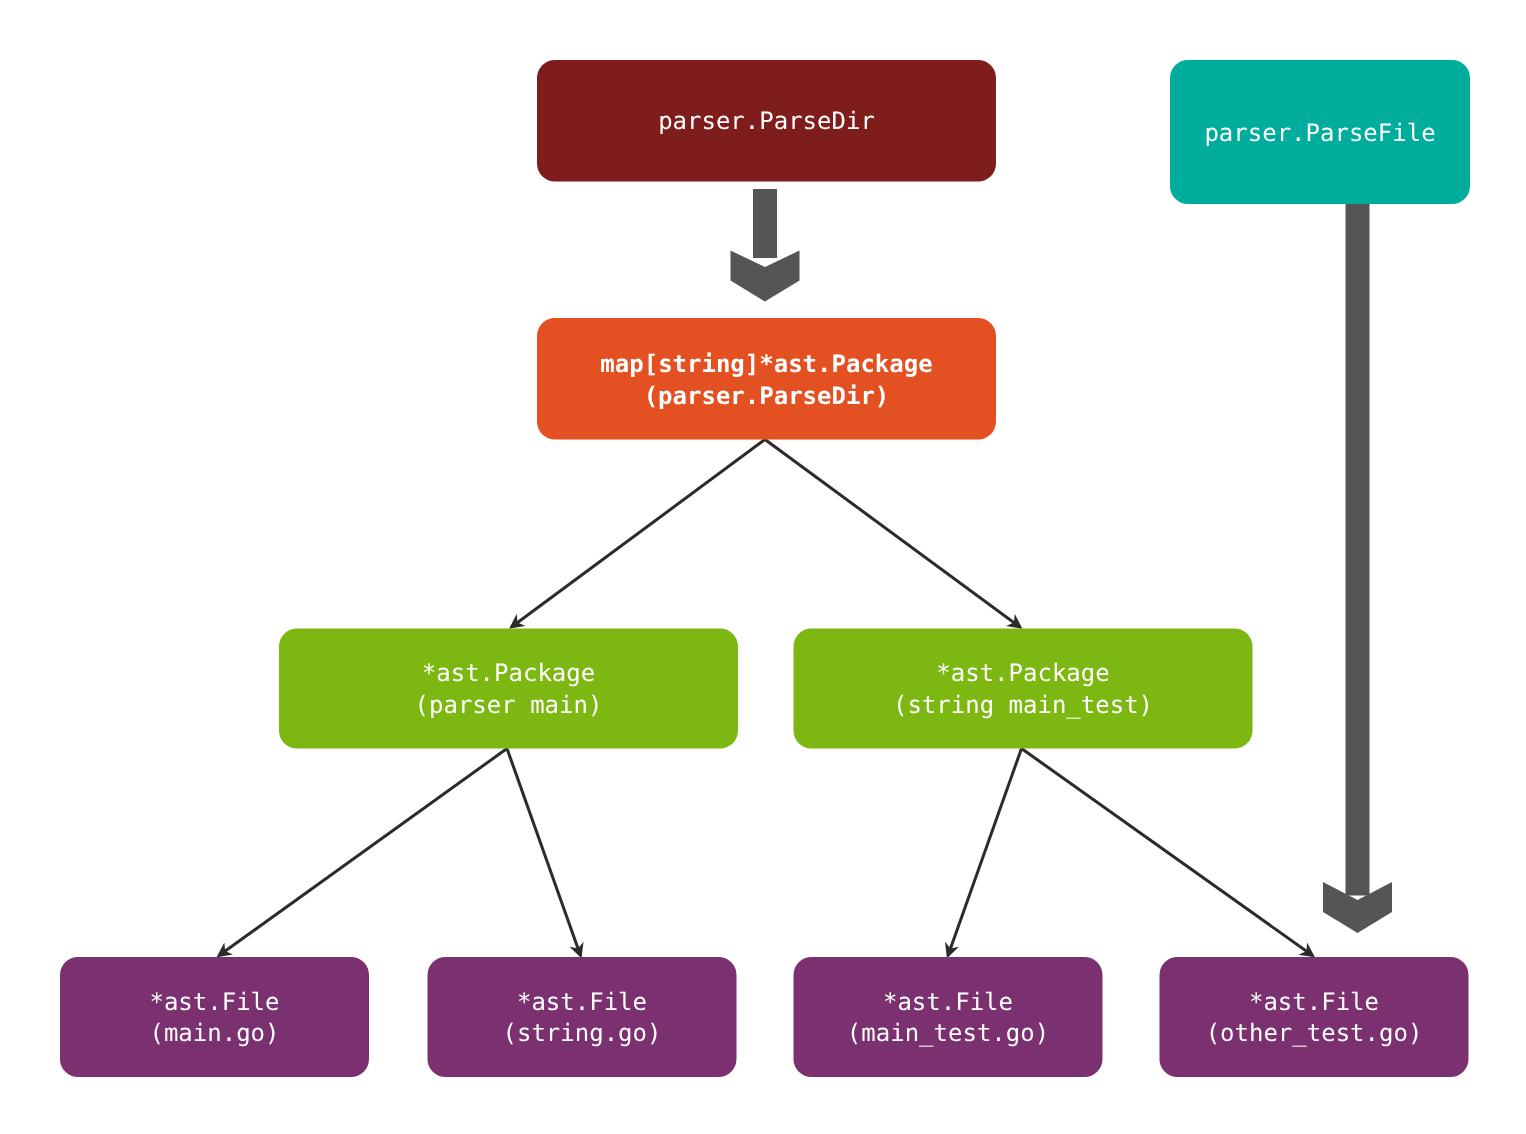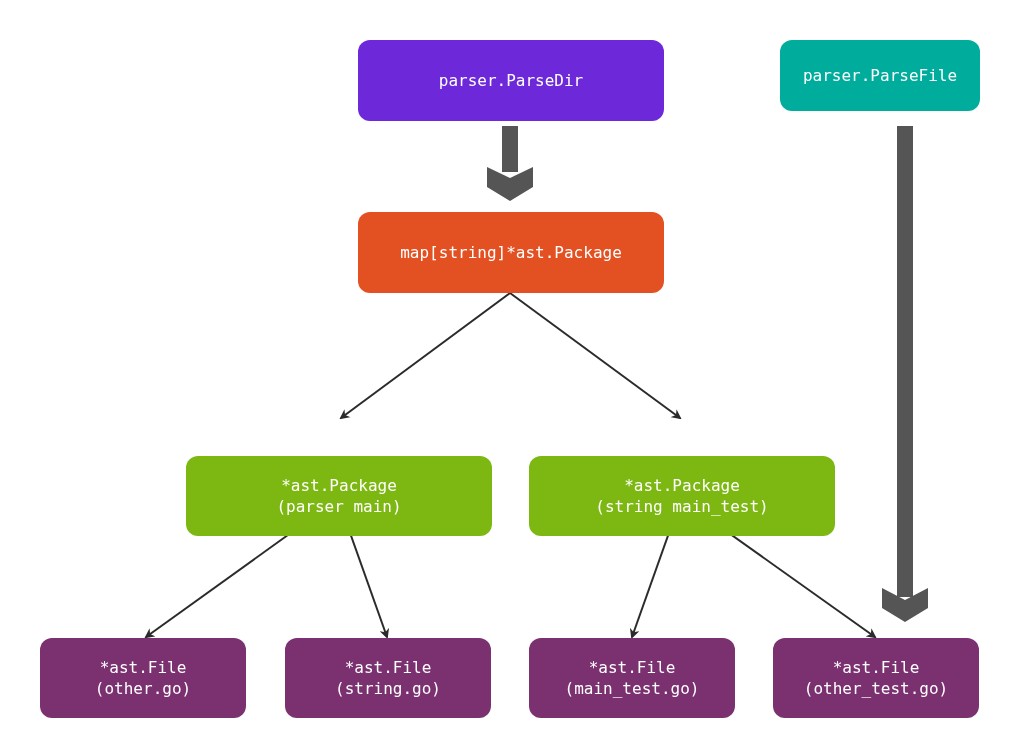--- a/index.html
+++ b/index.html
@@ -14,21 +14,21 @@
       display: flex;
       flex-direction: column;
       align-items: center;
       justify-content: center;
       text-align: center;
       box-sizing: border-box;
       white-space: pre;
     }
     .teal { background: #00ad9c; }
     .orange { background: #e35021; }
-    .green { background: #7db812; margin-top: 37px; }
+    .green { background: #7db812; }
     .purple { background: #7b3170; }
     svg.edges { position: absolute; left: 0; top: 0; }
   </style>
 </head>
 <body>
 
 <svg class="edges" width="1017" height="756">
   <defs>
     <marker id="arrowhead" markerWidth="10" markerHeight="10" refX="8" refY="5" orient="auto" markerUnits="userSpaceOnUse">
       <path d="M0,0 L10,5 L0,10 L3,5 Z" fill="#2b2b2b"></path>
@@ -46,45 +46,46 @@
   </g>
 
   <line x1="510" y1="293" x2="341" y2="418" stroke="#2b2b2b" stroke-width="2" marker-end="url(#arrowhead)"></line>
   <line x1="510" y1="293" x2="680" y2="418" stroke="#2b2b2b" stroke-width="2" marker-end="url(#arrowhead)"></line>
   <line x1="338" y1="499" x2="146" y2="637" stroke="#2b2b2b" stroke-width="2" marker-end="url(#arrowhead)"></line>
   <line x1="338" y1="499" x2="387" y2="637" stroke="#2b2b2b" stroke-width="2" marker-end="url(#arrowhead)"></line>
   <line x1="681" y1="499" x2="632" y2="637" stroke="#2b2b2b" stroke-width="2" marker-end="url(#arrowhead)"></line>
   <line x1="681" y1="499" x2="875" y2="637" stroke="#2b2b2b" stroke-width="2" marker-end="url(#arrowhead)"></line>
 </svg>
 
-<div class="node teal" style="left: 358px; top: 40px; width: 306px; height: 81px; background: #6d28d9;">
+<div class="node teal" style="left: 358px; top: 40px; width: 306px; height: 81px; background: #7f1d1d;">
   <span>parser.ParseDir</span>
 </div>
 
-<div class="node teal" style="left: 780px; top: 40px; width: 200px; height: 71px; background: rgb(0, 173, 156);">
+<div class="node teal" style="left: 780px; top: 40px; width: 200px; height: 96px; background: rgb(0, 173, 156);">
   <span>parser.ParseFile</span>
 </div>
 
-<div class="node orange" style="left: 358px; top: 212px; width: 306px; height: 81px; background: rgb(227, 80, 33);">
+<div class="node orange" style="left: 358px; top: 212px; width: 306px; height: 81px; background: rgb(227, 80, 33); font-weight: bold;">
   <span>map[string]*ast.Package</span>
+  <span>(parser.ParseDir)</span>
 </div>
 
 <div class="node green" style="left: 186px; top: 419px; width: 306px; height: 80px; background: rgb(125, 184, 18);">
   <span>*ast.Package</span>
   <span>(parser main)</span>
 </div>
 
 <div class="node green" style="left: 529px; top: 419px; width: 306px; height: 80px; background: rgb(125, 184, 18);">
   <span>*ast.Package</span>
   <span>(string main_test)</span>
 </div>
 
 <div class="node purple" style="left: 40px; top: 638px; width: 206px; height: 80px; background: rgb(123, 49, 112);">
   <span>*ast.File</span>
-  <span>(other.go)</span>
+  <span>(main.go)</span>
 </div>
 
 <div class="node purple" style="left: 285px; top: 638px; width: 206px; height: 80px; background: rgb(123, 49, 112);">
   <span>*ast.File</span>
   <span>(string.go)</span>
 </div>
 
 <div class="node purple" style="left: 529px; top: 638px; width: 206px; height: 80px; background: rgb(123, 49, 112);">
   <span>*ast.File</span>
   <span>(main_test.go)</span>

